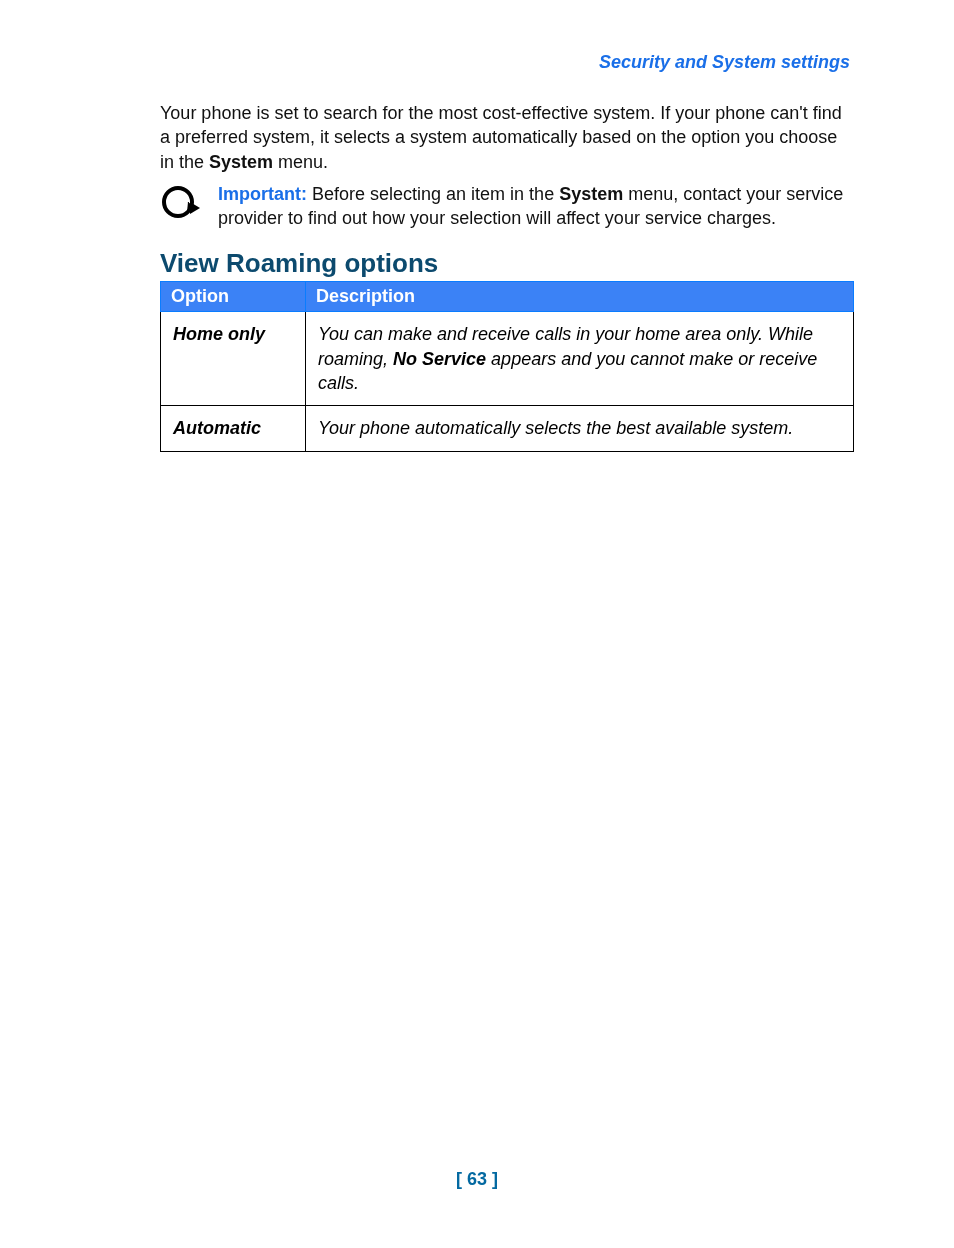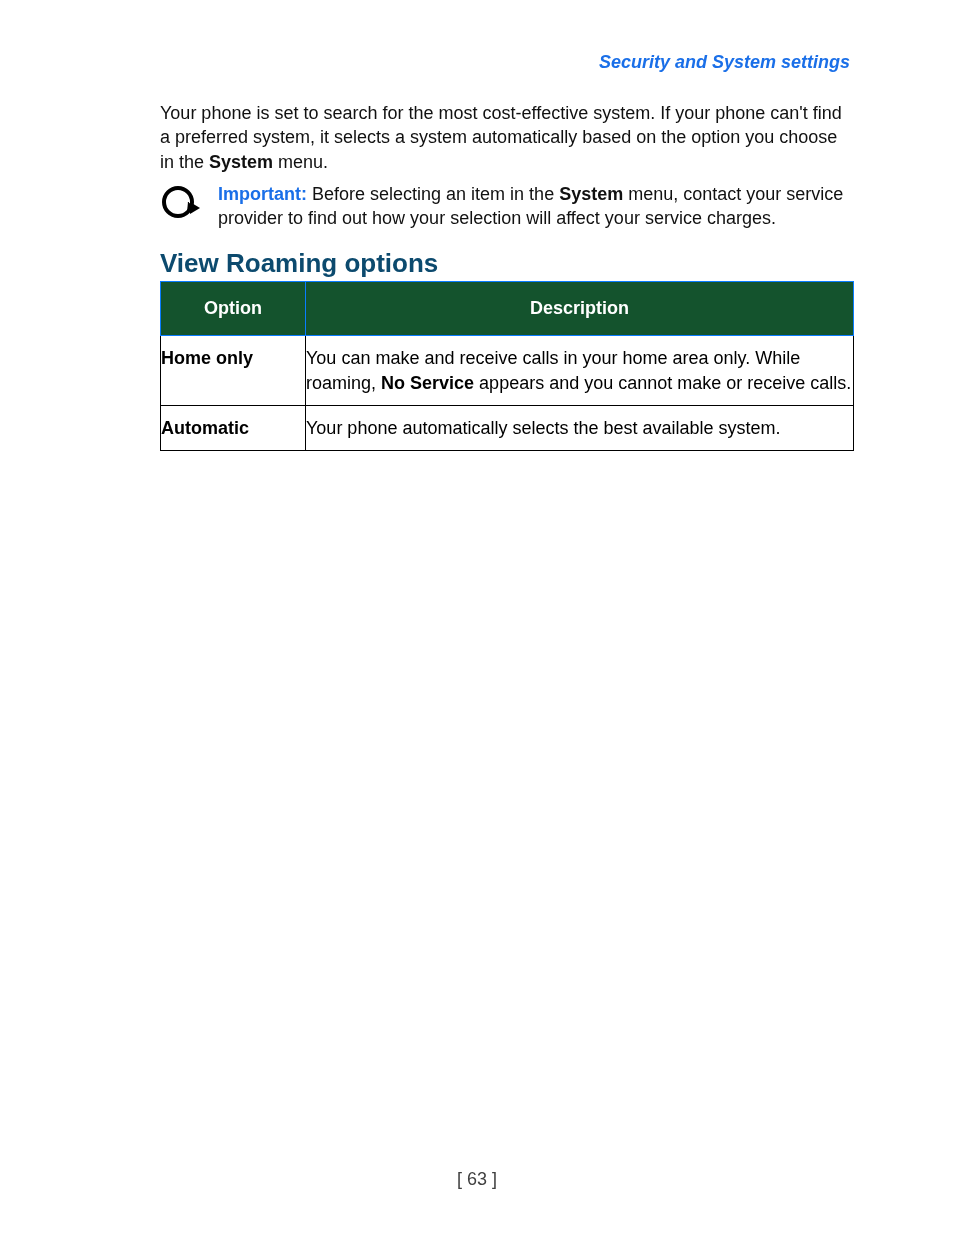--- a/index.html
+++ b/index.html
@@ -63,46 +63,47 @@
       line-height: 1.35;
       color: #111;
       margin-bottom: 20px;
     }
     table.options {
       width: 100%;
       border-collapse: collapse;
       font-size: 18px;
     }
     table.options th {
-      background: #14532d;
+      background: #3b82f6;
       color: #fff;
-      text-align: center;
+      text-align: left;
       font-weight: 700;
-      padding: 16px 10px;
+      padding: 4px 10px;
       border: 1px solid #0a7cff;
     }
     table.options td {
       border: 1px solid #000;
-      padding: 10px 0;
+      padding: 10px 12px;
       vertical-align: top;
       line-height: 1.35;
+      font-style: italic;
     }
     table.options td.opt {
       font-weight: 700;
       width: 145px;
     }
     table.options td .bold { font-weight: 700; }
     .page-number {
       position: absolute;
       bottom: 58px;
       left: 0;
       width: 100%;
       text-align: center;
-      color: #404040;
-      font-weight: 400;
+      color: #0369a1;
+      font-weight: 700;
       font-size: 18px;
     }
   </style>
 </head>
 <body>
 
 <div class="page">
   <div class="header-line">Security and System settings</div>
 
   <p class="intro-para">

